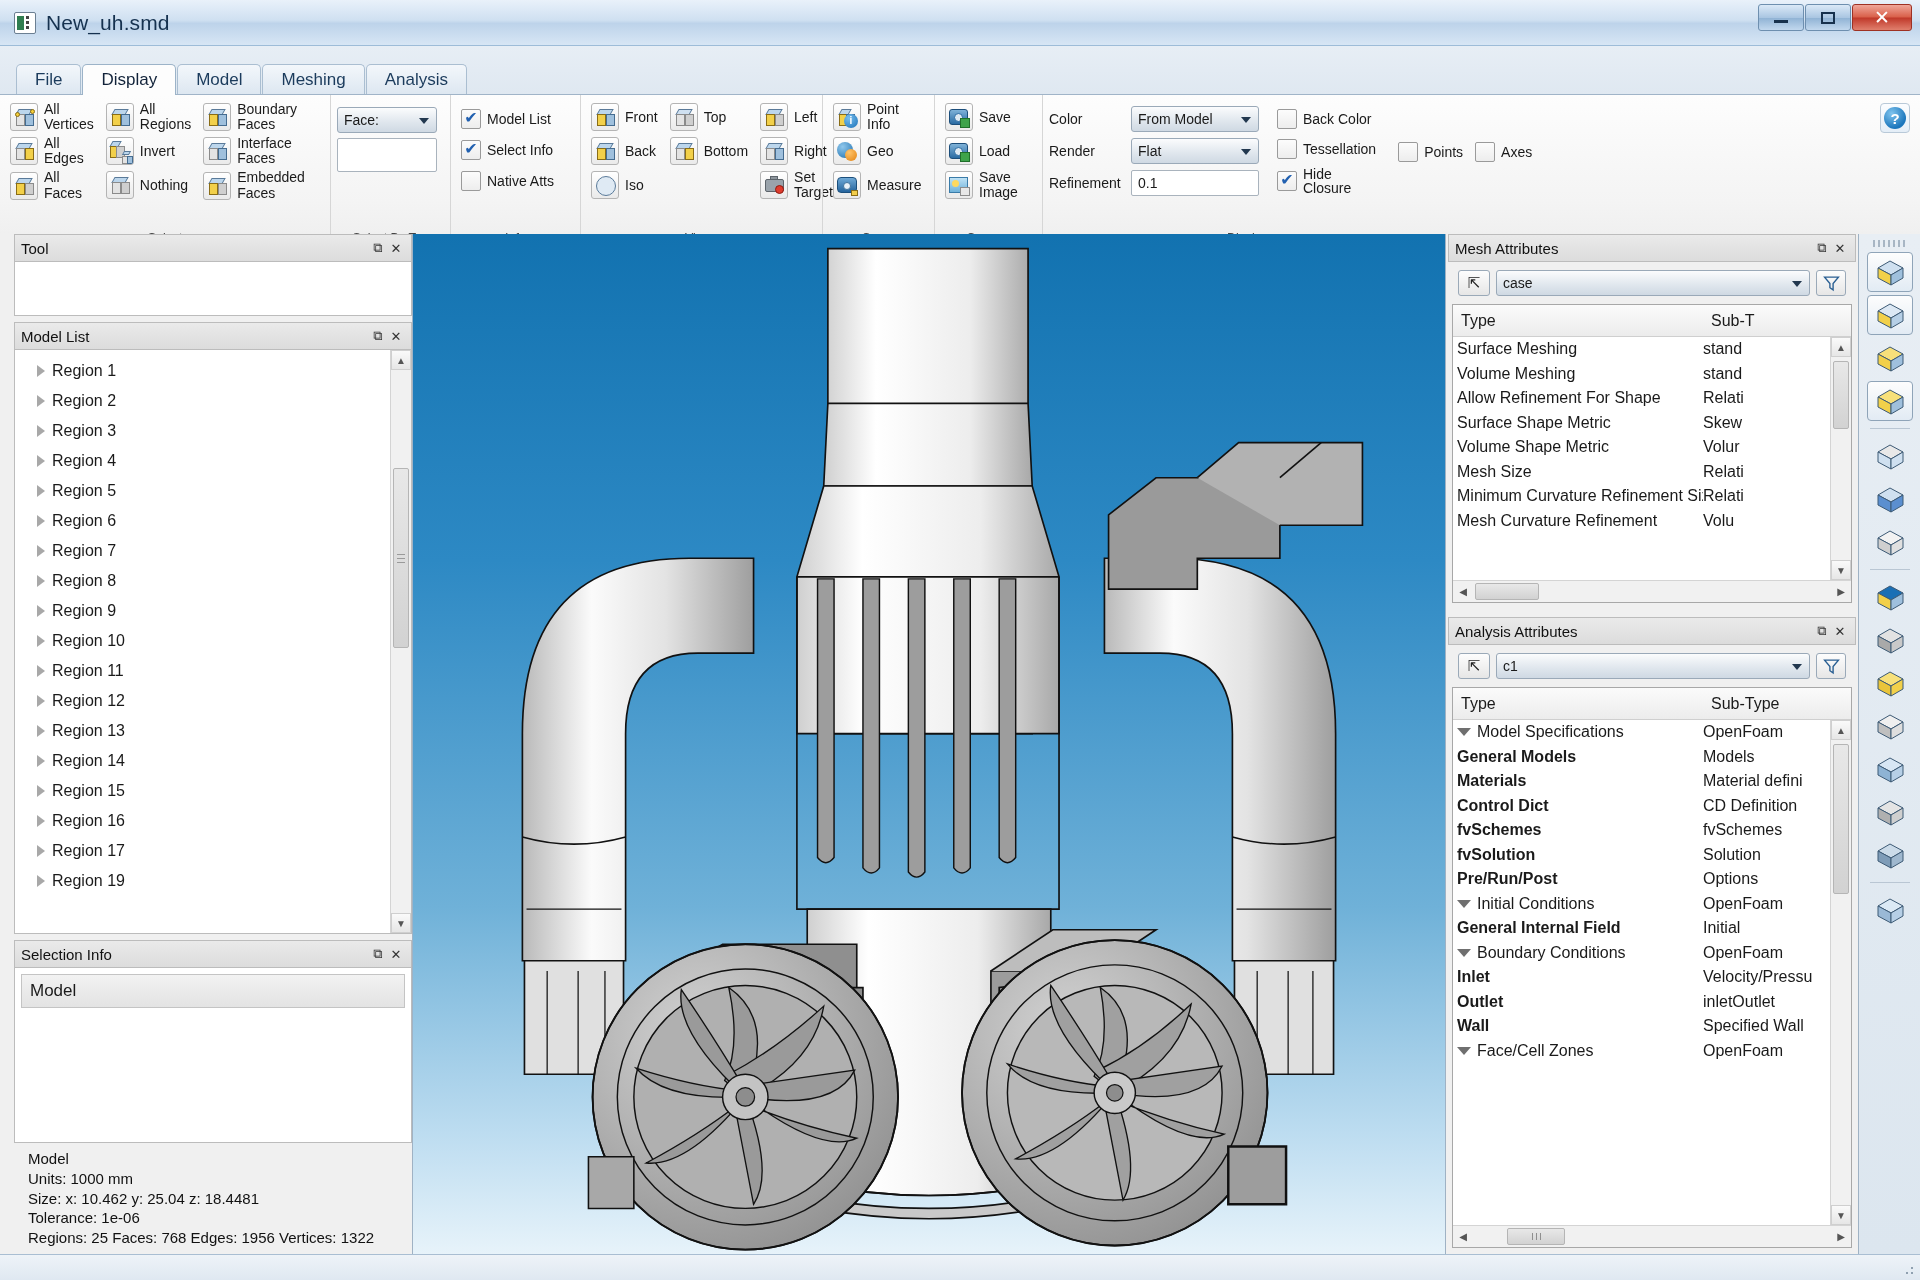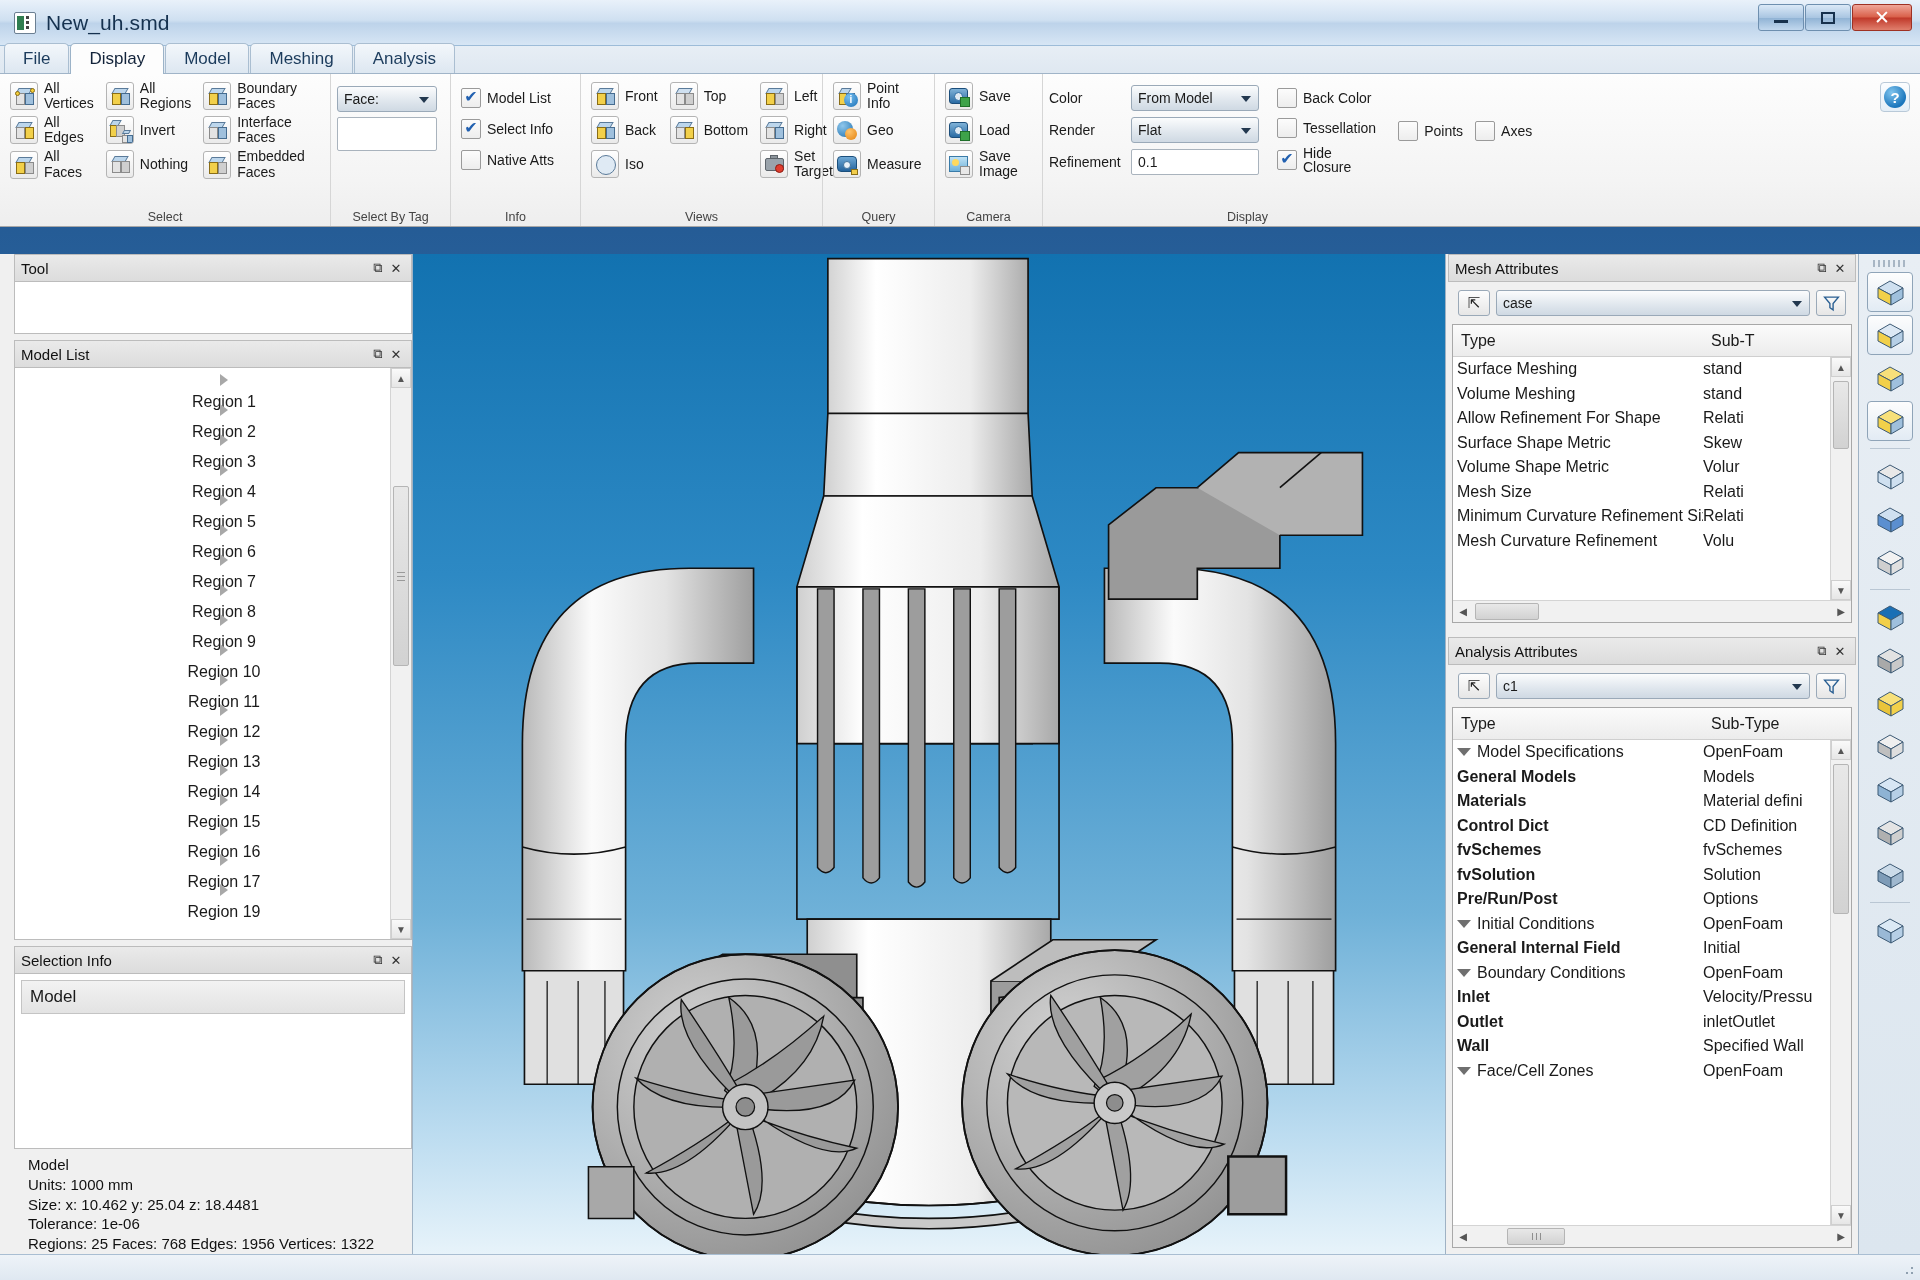--- a/index.html
+++ b/index.html
@@ -41,21 +41,21 @@
   .winbtn.close {
     width:60px;
     background:linear-gradient(#f0a79a,#d9604a 48%, #c0392a 52%, #e07f6d);
     color:#fff;border-color:#9e3123;font-size:19px;
   }
   .winbtn .bar { width:14px;height:3px;background:#17314d; margin-top:8px;}
   .winbtn .sq { width:14px;height:12px;border:2px solid #17314d;}
   
   .ribbon-wrap { background:#f0f0f0; border-bottom:1px solid #a7a7a7; position:relative;}
   .tabstrip {
-    height:28px; display:flex; align-items:flex-end; padding-left:4px; gap:1px;
+    height:49px; display:flex; align-items:flex-end; padding-left:16px; gap:1px;
     background:linear-gradient(#e7eef5,#dfe8f1);
     border-bottom:1px solid #a0b4c8;
   }
   .tab {
     height:30px; padding:0 18px; display:flex;align-items:center;
     font-size:17px; color:#1b3b5c;
     border:1px solid #aabed1; border-bottom:none;
     border-radius:5px 5px 0 0;
     background:linear-gradient(#f3f7fb,#dde7f1);
   }
@@ -122,36 +122,36 @@
     position:absolute; right:7px; top:50%; margin-top:-2px;
     width:0;height:0;border-left:5px solid transparent;border-right:5px solid transparent;
     border-top:6px solid #22384f;
   }
   .textbox {
     height:26px;border:1px solid #a9b3bd;background:#fff;border-radius:2px;
     display:flex;align-items:center;padding:0 6px;font-size:14px;
   }
   .labelcell{font-size:14px;display:flex;align-items:center;height:28px;}
   
-  .body-area { position:absolute; left:0; right:0; top:234px; bottom:26px; display:flex;margin-top:20px; }
+  .body-area { position:absolute; left:0; right:0; top:234px; bottom:26px; display:flex; }
   
   .dock-left { width:413px; background:#f0f0f0; border-right:1px solid #9fb2c4;
                display:flex; flex-direction:column; padding-left:14px;}
   .panel { background:#f0f0f0; display:flex; flex-direction:column; }
   .panel-header {
     height:28px; background:linear-gradient(#eaeaea,#dcdcdc);
     border:1px solid #bcbcbc; display:flex; align-items:center;
     padding:0 6px; font-size:15px; color:#111; position:relative;
   }
   .panel-header .ptitle{flex:1;}
   .hbtn { width:18px;height:18px;display:flex;align-items:center;justify-content:center;
           font-size:13px;color:#333;}
   .panel-body { background:#fff; border:1px solid #bcbcbc; border-top:none; flex:1; overflow:hidden; position:relative;}
   .tree { padding:6px 0 0 0; font-size:16px; }
-  .tree-row { height:30px; display:flex; align-items:center; gap:7px; padding-left:22px;flex-direction:column;}
+  .tree-row { height:30px; display:flex; align-items:center; gap:7px; padding-left:22px;}
   .tri { width:0;height:0;border-top:6px solid transparent;border-bottom:6px solid transparent;
          border-left:8px solid #a8a8a8; flex:0 0 8px;}
   .vscroll { position:absolute; right:0; top:0; bottom:0; width:21px;
              background:#f1f1f1; border-left:1px solid #d4d4d4;}
   .vscroll .arrow{height:20px;display:flex;align-items:center;justify-content:center;
                   background:linear-gradient(#fafafa,#e6e6e6);border:1px solid #cfcfcf;font-size:10px;color:#555;}
   .vscroll .thumb{position:absolute;left:2px;right:2px;background:linear-gradient(#e8e8e8,#d2d2d2);
                   border:1px solid #b5b5b5;border-radius:2px;}
   .selinfo-head { height:34px; background:linear-gradient(#f2f2f2,#e3e3e3);
                   border:1px solid #c4c4c4; margin:6px; display:flex;align-items:center;padding:0 8px;

